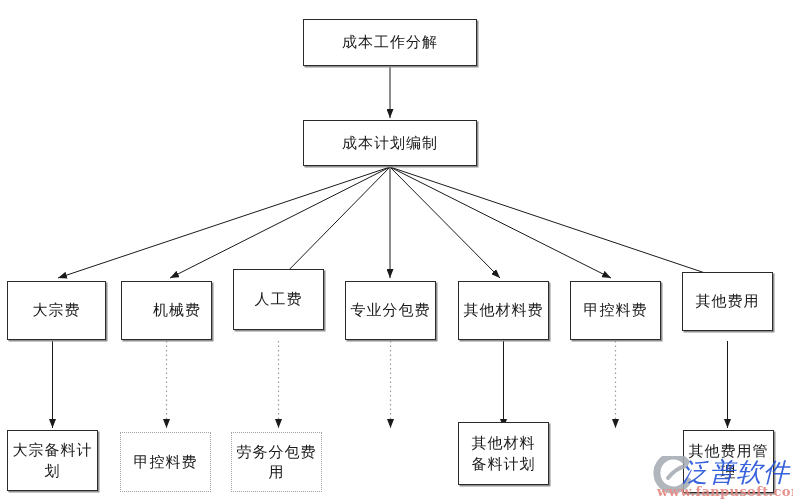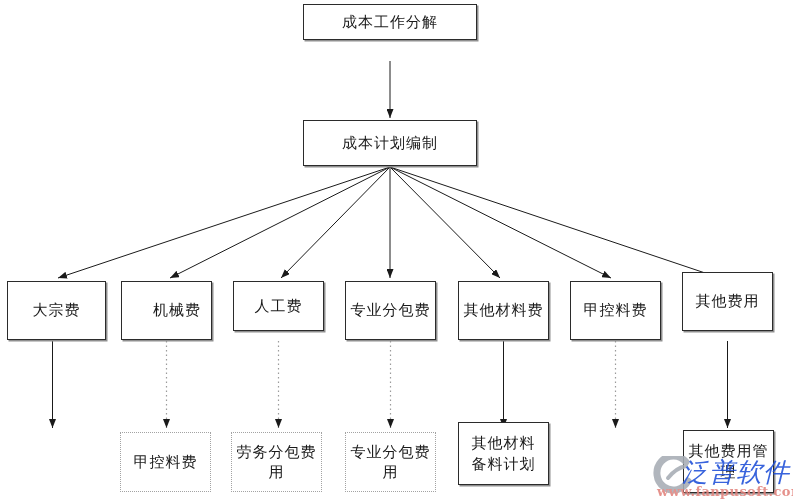--- a/index.html
+++ b/index.html
@@ -96,35 +96,35 @@
 
     <line class="edge-solid" x1="52.5" y1="341" x2="52.5" y2="428" marker-end="url(#arrowhead)"></line>
     <line class="edge-dotted" x1="166.5" y1="341" x2="166.5" y2="428" marker-end="url(#arrowhead)"></line>
     <line class="edge-dotted" x1="278.5" y1="341" x2="278.5" y2="428" marker-end="url(#arrowhead)"></line>
     <line class="edge-dotted" x1="390.5" y1="341" x2="390.5" y2="428" marker-end="url(#arrowhead)"></line>
     <line class="edge-solid" x1="503.5" y1="341" x2="503.5" y2="428" marker-end="url(#arrowhead)"></line>
     <line class="edge-dotted" x1="615.5" y1="341" x2="615.5" y2="428" marker-end="url(#arrowhead)"></line>
     <line class="edge-solid" x1="727.5" y1="341" x2="727.5" y2="428" marker-end="url(#arrowhead)"></line>
   </svg>
 
-  <div class="node solid" style="left:303px; top:4px; width:174px; height:36px;">成本工作分解</div>
+  <div class="node solid" style="left:303px; top:19px; width:174px; height:47px;">成本工作分解</div>
 
   <div class="node solid" style="left:303px; top:120px; width:174px; height:46px;">成本计划编制</div>
 
   <div class="node solid" style="left:7px; top:281px; width:99px; height:59px;">大宗费</div>
   <div class="node solid" style="left:121px; top:281px; width:91px; height:59px;padding-left:21px;">机械费</div>
-  <div class="node solid" style="left:233px; top:281px; width:91px; height:50px;">人工费</div>
+  <div class="node solid" style="left:233px; top:269px; width:91px; height:61px;">人工费</div>
   <div class="node solid" style="left:345px; top:281px; width:91px; height:59px;">专业分包费</div>
   <div class="node solid" style="left:458px; top:281px; width:91px; height:59px;">其他材料费</div>
   <div class="node solid" style="left:570px; top:281px; width:91px; height:59px;">甲控料费</div>
   <div class="node solid" style="left:682px; top:272px; width:91px; height:59px;">其他费用</div>
 
+  <div class="node solid" style="left:7px; top:430px; width:91px; height:61px;">大宗备料计划</div>
   <div class="node dashed" style="left:120px; top:432px; width:91px; height:60px;">甲控料费</div>
   <div class="node dashed" style="left:231px; top:432px; width:91px; height:60px;">劳务分包费用</div>
-  <div class="node dashed" style="left:345px; top:432px; width:91px; height:60px;">专业分包费用</div>
   <div class="node solid" style="left:458px; top:422px; width:91px; height:63px;">其他材料
 备料计划</div>
   <div class="node solid" style="left:683px; top:430px; width:91px; height:63px;">其他费用管理</div>
 
   <div class="watermark">
     <svg class="swoosh" viewBox="0 0 40 42">
       <path d="M 34 6 A 16.5 17 0 1 0 36 25" fill="none" stroke="#a7adb5" stroke-width="7" stroke-linecap="round"></path>
       <path d="M 16 22 Q 24 12 34 10" fill="none" stroke="#a7adb5" stroke-width="4" stroke-linecap="round"></path>
     </svg>
     <span class="brand">泛普软件</span>

